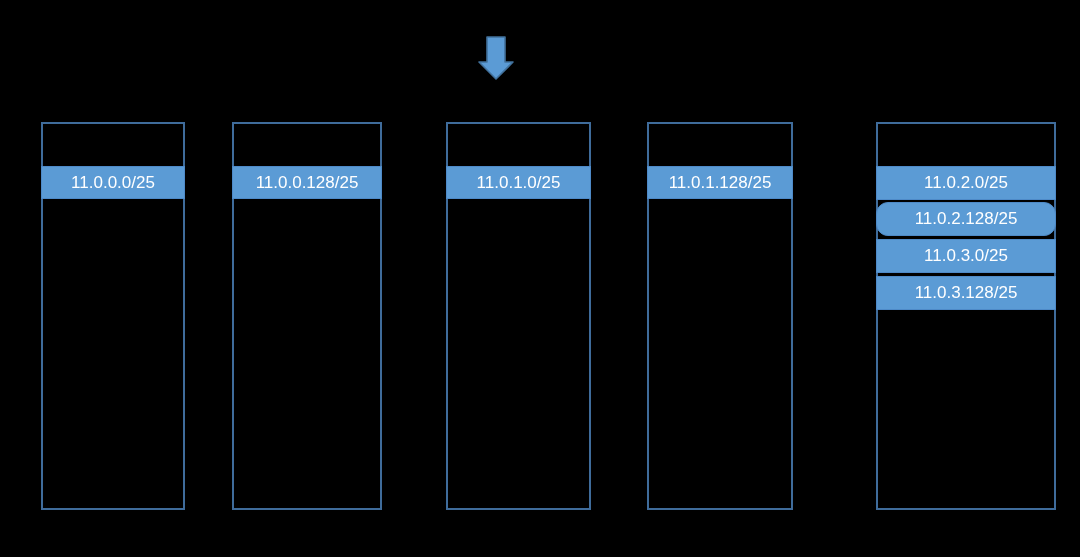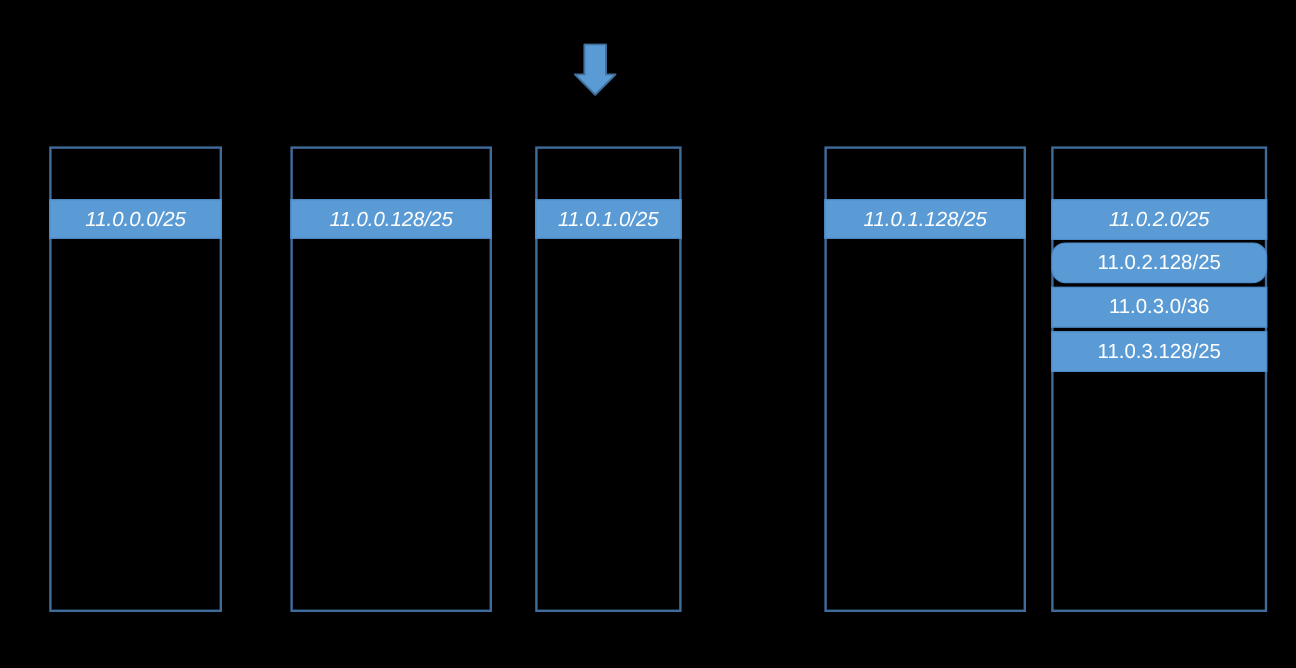--- a/index.html
+++ b/index.html
@@ -20,39 +20,39 @@
   }
   .box {
     position: absolute;
     top: 122px;
     height: 388px;
     box-sizing: border-box;
     border: 2px solid #3F6C9B;
     background: transparent;
   }
   .box-1 { left: 41px;  width: 144px; }
-  .box-2 { left: 242px; width: 168px; }
-  .box-3 { left: 446px; width: 122px; }
-  .box-4 { left: 647px; width: 168px; margin-left: 40px; }
+  .box-2 { left: 232px; width: 150px; }
+  .box-3 { left: 446px; width: 145px; }
+  .box-4 { left: 647px; width: 146px; }
   .box-5 { left: 876px; width: 180px; }
   .bar {
     position: absolute;
     left: -2px;
     right: -2px;
     height: 33px;
     box-sizing: border-box;
     background: #5B9BD5;
     border: 1px solid #4E8AC8;
     color: #FFFFFF;
     font-size: 17px;
     line-height: 31px;
     text-align: center;
     white-space: nowrap;
   }
-  .bar-r1 { top: 42px; font-style: italic; }
+  .bar-r1 { top: 42px; }
   .box-5 .bar { height: 34px; }
   .box-5 .bar-r1 { top: 42px; }
   .box-5 .bar-r2 { top: 78px; border-radius: 12px; }
   .box-5 .bar-r3 { top: 115px; }
   .box-5 .bar-r4 { top: 152px; }
 </style>
 </head>
 <body>
 
 <div class="stage">
@@ -73,17 +73,17 @@
     <div class="bar bar-r1">11.0.1.0/25</div>
   </div>
 
   <div class="box box-4">
     <div class="bar bar-r1">11.0.1.128/25</div>
   </div>
 
   <div class="box box-5">
     <div class="bar bar-r1">11.0.2.0/25</div>
     <div class="bar bar-r2">11.0.2.128/25</div>
-    <div class="bar bar-r3">11.0.3.0/36</div>
+    <div class="bar bar-r3">11.0.3.0/25</div>
     <div class="bar bar-r4">11.0.3.128/25</div>
   </div>
 
 </div>
 
 </body></html>

